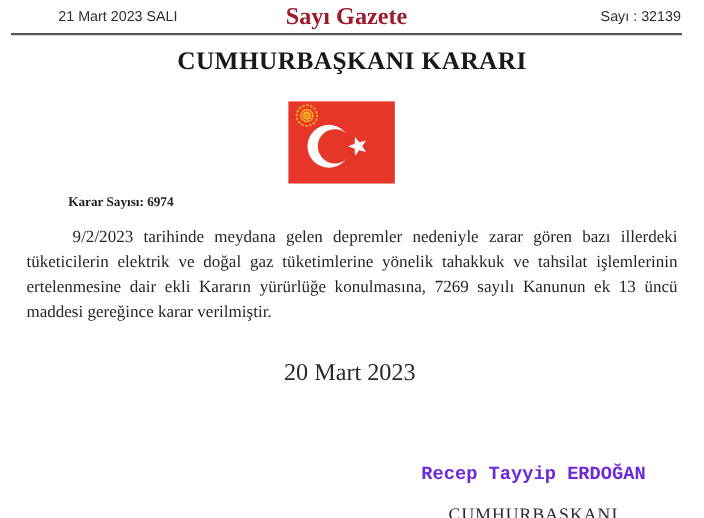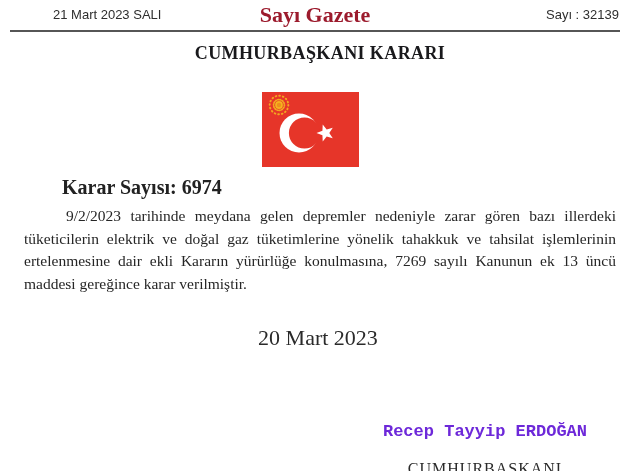--- a/index.html
+++ b/index.html
@@ -52,42 +52,42 @@
   }
 
   
   .decree-title {
     position: absolute;
     left: 0;
     right: 0;
     top: 43px;
     text-align: center;
     font-weight: bold;
-    font-size: 18px;
+    font-size: 23px;
     letter-spacing: 0.4px;
     color: #19191c;
   }
 
   
   .flag-wrap {
     position: absolute;
     left: 262px;
     top: 92px;
     width: 97px;
     height: 75px;
     line-height: 0;
   }
 
   
   .decision-number {
     position: absolute;
     left: 62px;
     top: 176px;
     font-weight: bold;
-    font-size: 20px;
+    font-size: 12px;
     color: #222;
   }
 
   
   .decree-body {
     position: absolute;
     left: 24px;
     top: 205px;
     width: 592px;
     font-size: 15.5px;

